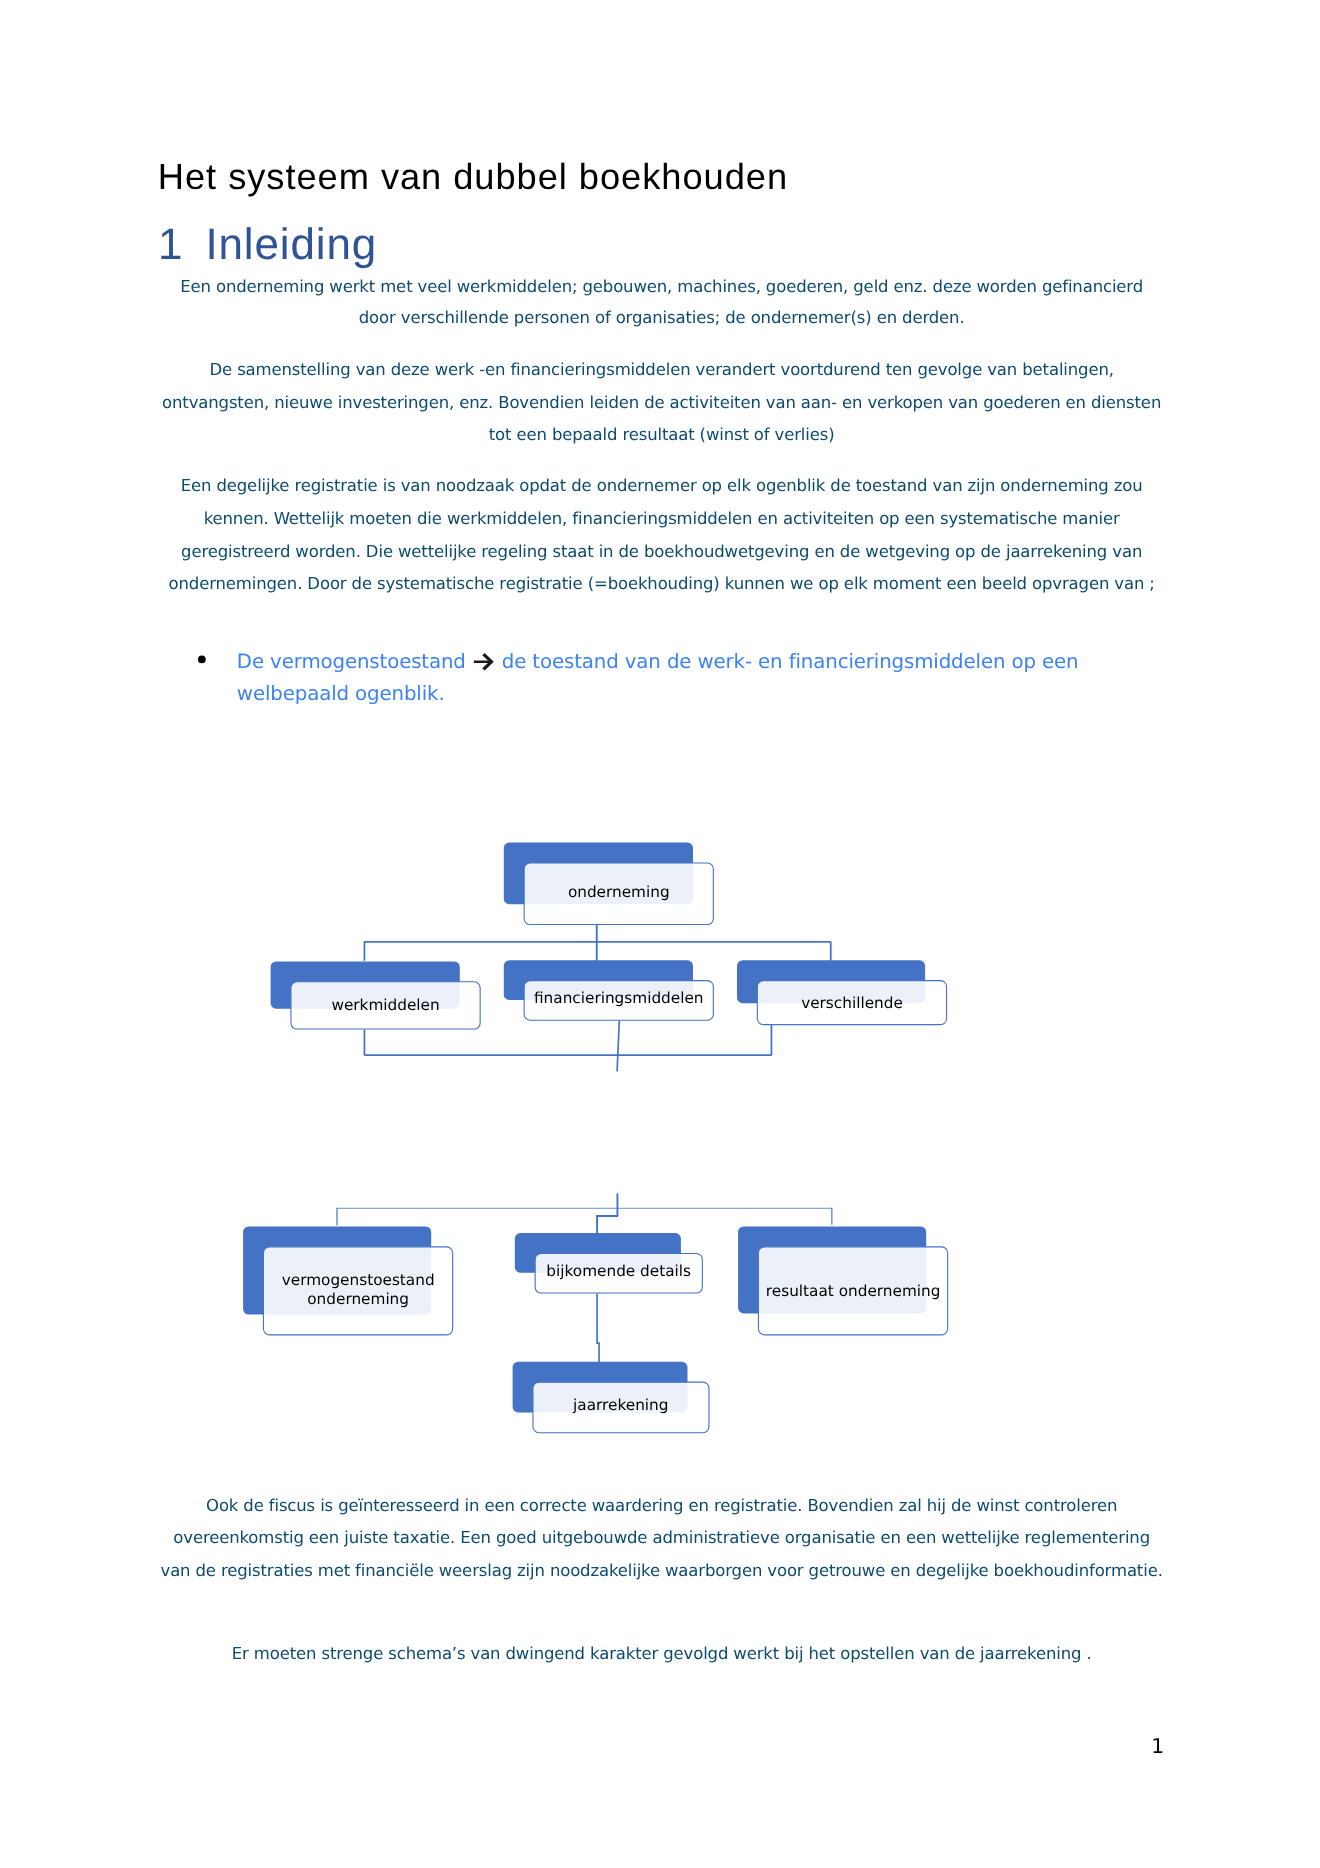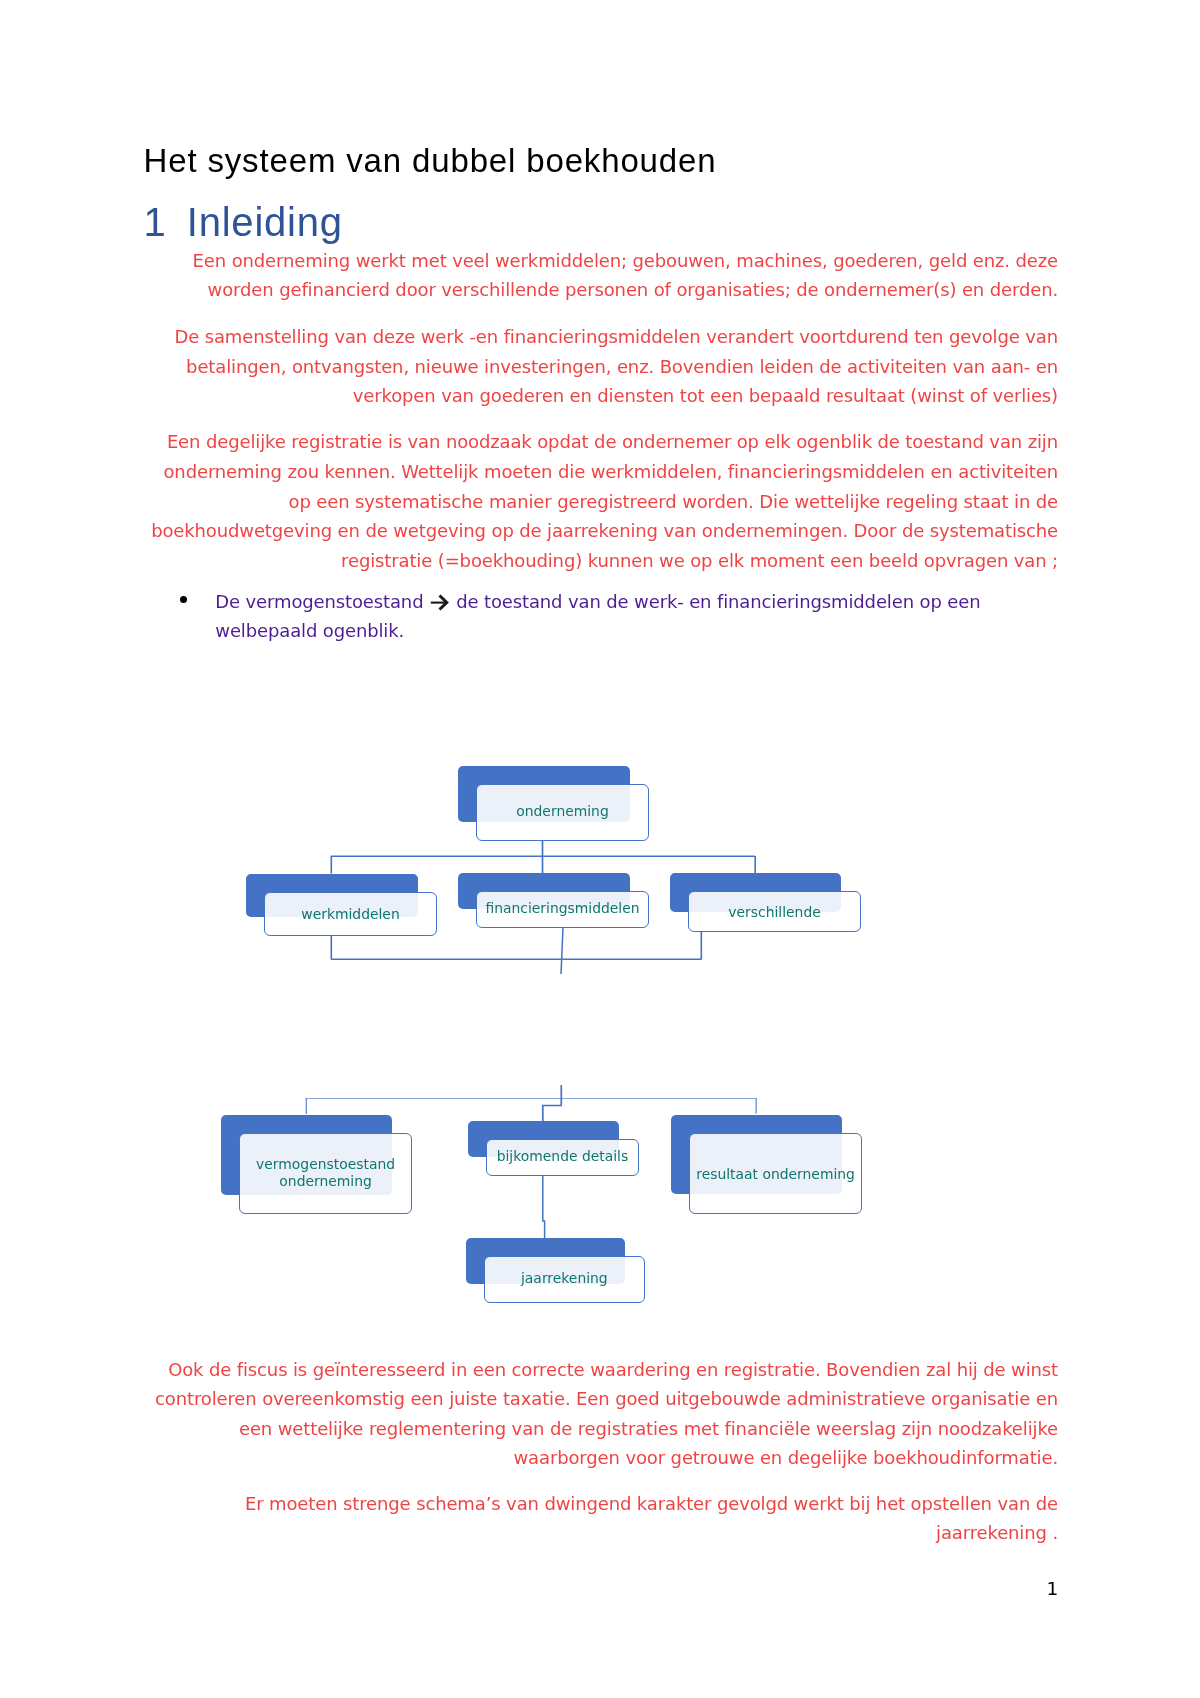--- a/index.html
+++ b/index.html
@@ -9,44 +9,44 @@
 
   .doc-title{position:absolute;left:143.5px;top:144px;width:912px;font-size:33px;
     line-height:33px;color:#000;letter-spacing:0.85px;font-weight:400;white-space:nowrap;
     font-family:"Liberation Sans",sans-serif;}
 
   .h1{position:absolute;left:143.6px;top:205px;font-size:40px;line-height:35px;
     color:#2F5496;letter-spacing:0.78px;font-weight:400;white-space:nowrap;
     font-family:"Liberation Sans",sans-serif;}
   .h1 .num{display:inline-block;width:43.2px;}
 
-  .para{position:absolute;left:145px;width:913px;font-size:18px;line-height:29.6px;
-    color:#ef4444;letter-spacing:-0.13px;text-align:right;}
+  .para{position:absolute;left:145px;width:913px;font-size:15px;line-height:29.6px;
+    color:#0c4a6e;letter-spacing:-0.13px;text-align:center;}
 
   .bullets{position:absolute;left:145px;width:913px;font-size:18px;line-height:28.9px;
-    color:#4c1d95;letter-spacing:-0.13px;}
+    color:#3b82f6;letter-spacing:-0.13px;}
   .bullet{position:relative;padding-left:70.3px;margin:0;}
   .bullet .dot{position:absolute;left:35.2px;top:7.6px;width:7.2px;height:7.2px;border-radius:50%;background:#000;font-size:0;line-height:0;}
   .btxt{white-space:pre-wrap;}
   .arrow{display:inline-block;width:19.5px;height:17px;position:relative;top:2.6px;letter-spacing:0;margin:0 1.5px 0 0.5px;}
   .arrow svg{display:block;}
 
   .pageno{position:absolute;left:1046.5px;top:1578.5px;font-size:18.5px;line-height:20px;color:#000;}
 
   
   .diagram{position:absolute;left:0;top:756px;width:1200px;height:560px;}
   .connectors{position:absolute;left:0;top:0;width:1200px;height:560px;overflow:visible;}
   .node{position:absolute;}
   .node .shadow{position:absolute;left:-18px;top:-18px;right:19.5px;bottom:19.5px;
     width:auto;height:auto;background:#4472C4;border-radius:5px;}
   .node .face{position:absolute;left:0;top:0;width:100%;height:100%;
     background:rgba(255,255,255,0.90);border:1.3px solid #4472C4;border-radius:6px;
     box-sizing:border-box;display:flex;align-items:center;justify-content:center;
     flex-direction:column;}
-  .node .lbl{font-size:13.9px;line-height:17.3px;color:#0f766e;text-align:center;
+  .node .lbl{font-size:13.9px;line-height:17.3px;color:#000000;text-align:center;
     letter-spacing:0px;white-space:pre-line;position:relative;top:-0.8px;}
   .node.dy2 .lbl{top:1.7px;}
   .node.dy3 .lbl{top:0.9px;}
   .node.dy4 .lbl{top:1.2px;}
   .node .lbl.p2{margin-top:9px;}
 </style>
 </head>
 <body>
 
 <div class="page">

